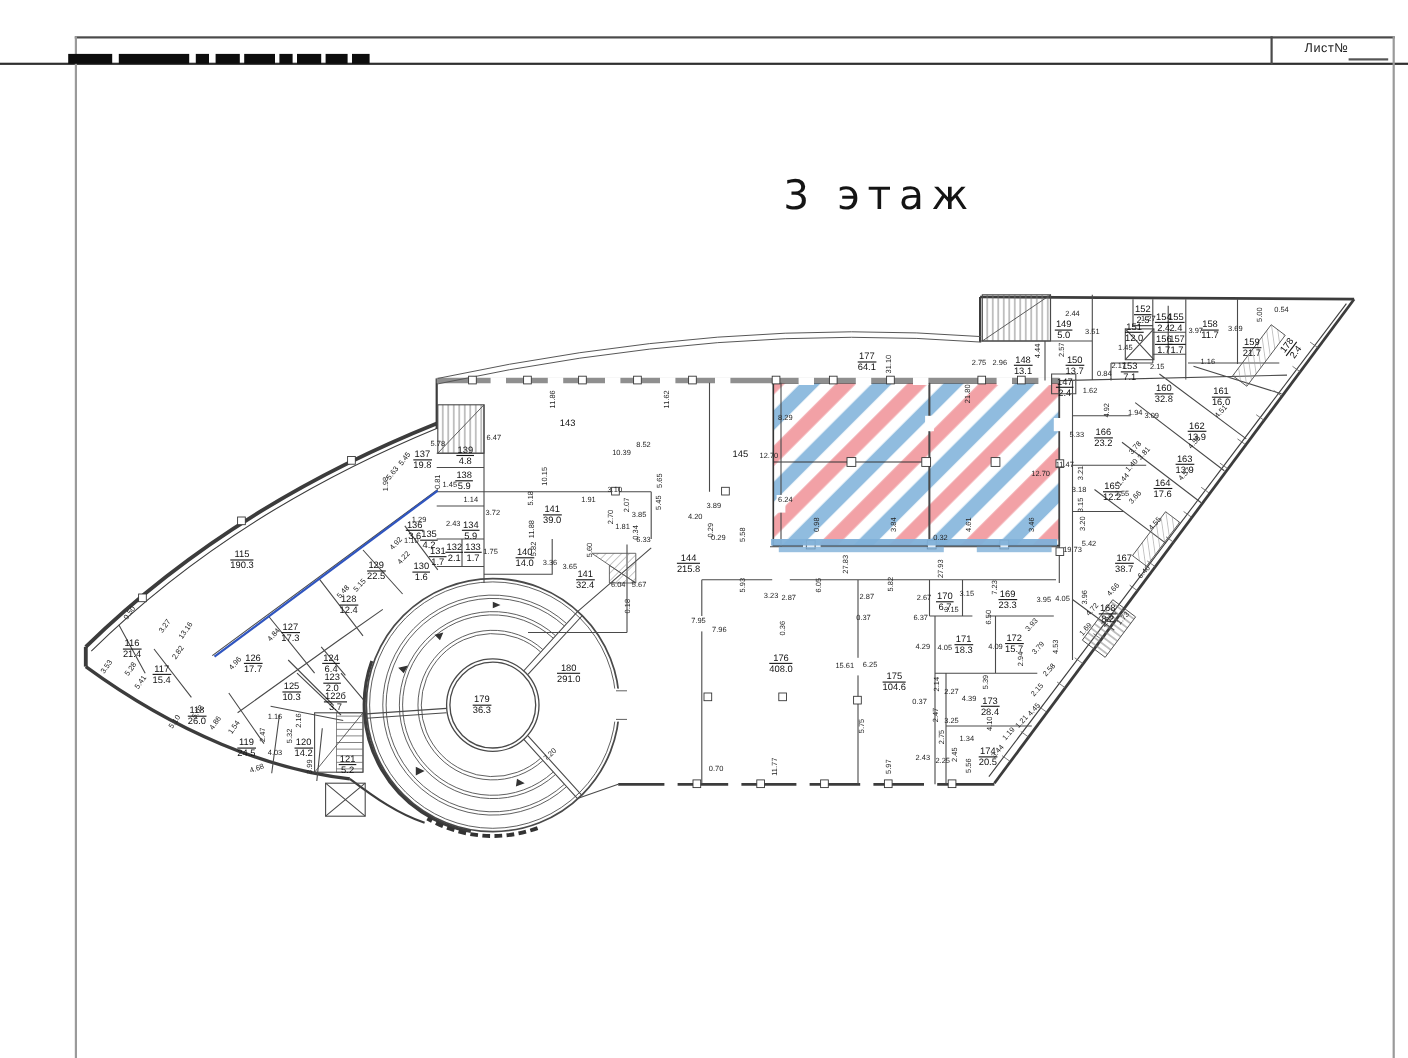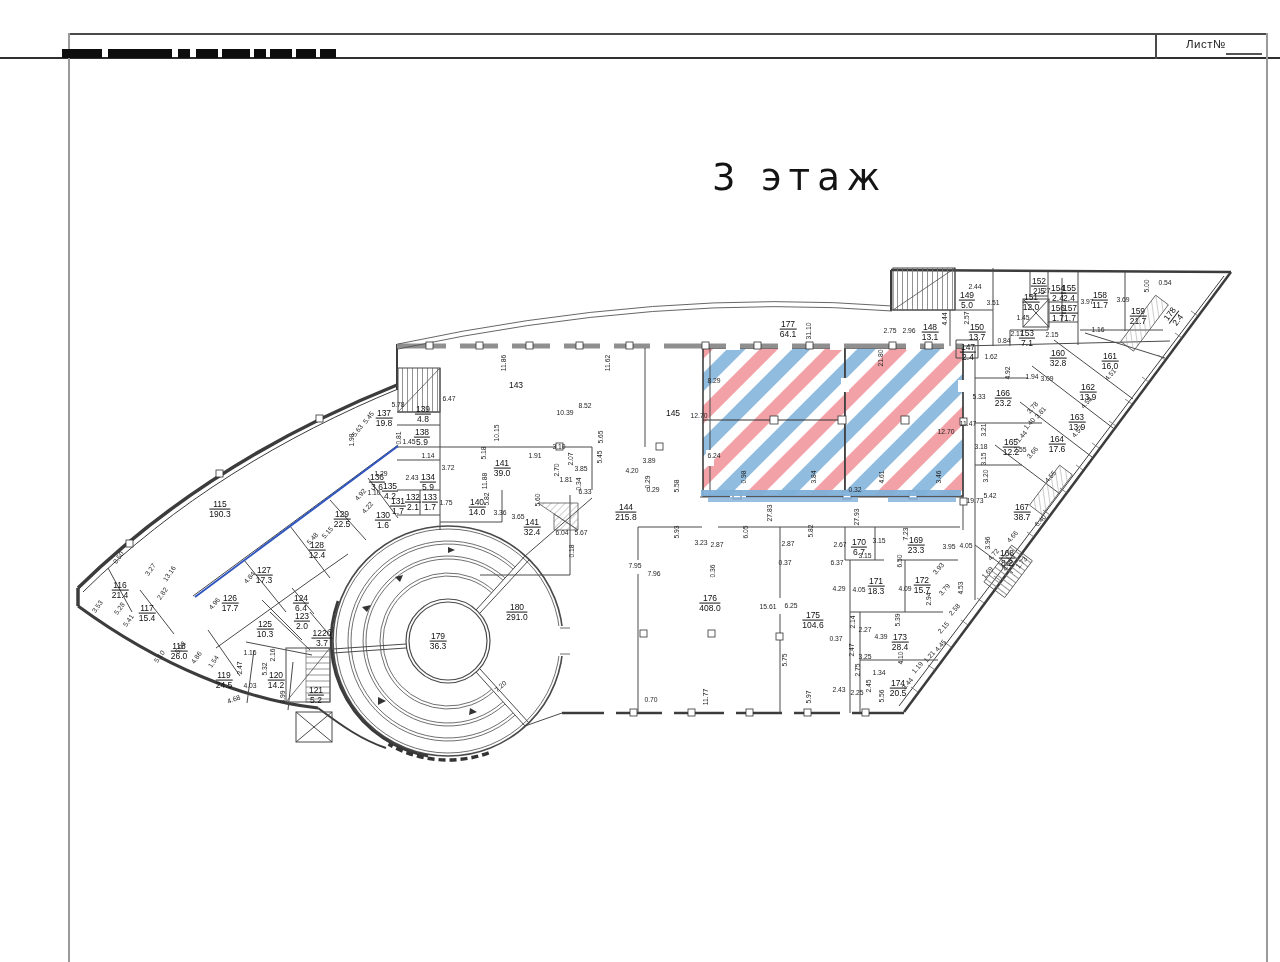--- a/index.html
+++ b/index.html
@@ -280,21 +280,21 @@
       <span class="ar">24.5</span>
     </div>
     <div class="room" style="left: 276px; top: 680px;">
       <span class="num">120</span>
       <span class="ar">14.2</span>
     </div>
     <div class="room" style="left: 316px; top: 695px;">
       <span class="num">121</span>
       <span class="ar">5.2</span>
     </div>
-    <div class="room" style="left: 305px; top: 638px; margin-left: 17px;">
+    <div class="room" style="left: 305px; top: 638px;">
       <span class="num">122б</span>
       <span class="ar">3.7</span>
     </div>
     <div class="room" style="left: 302px; top: 621px;">
       <span class="num">123</span>
       <span class="ar">2.0</span>
     </div>
     <div class="room" style="left: 301px; top: 603px;">
       <span class="num">124</span>
       <span class="ar">6.4</span>

